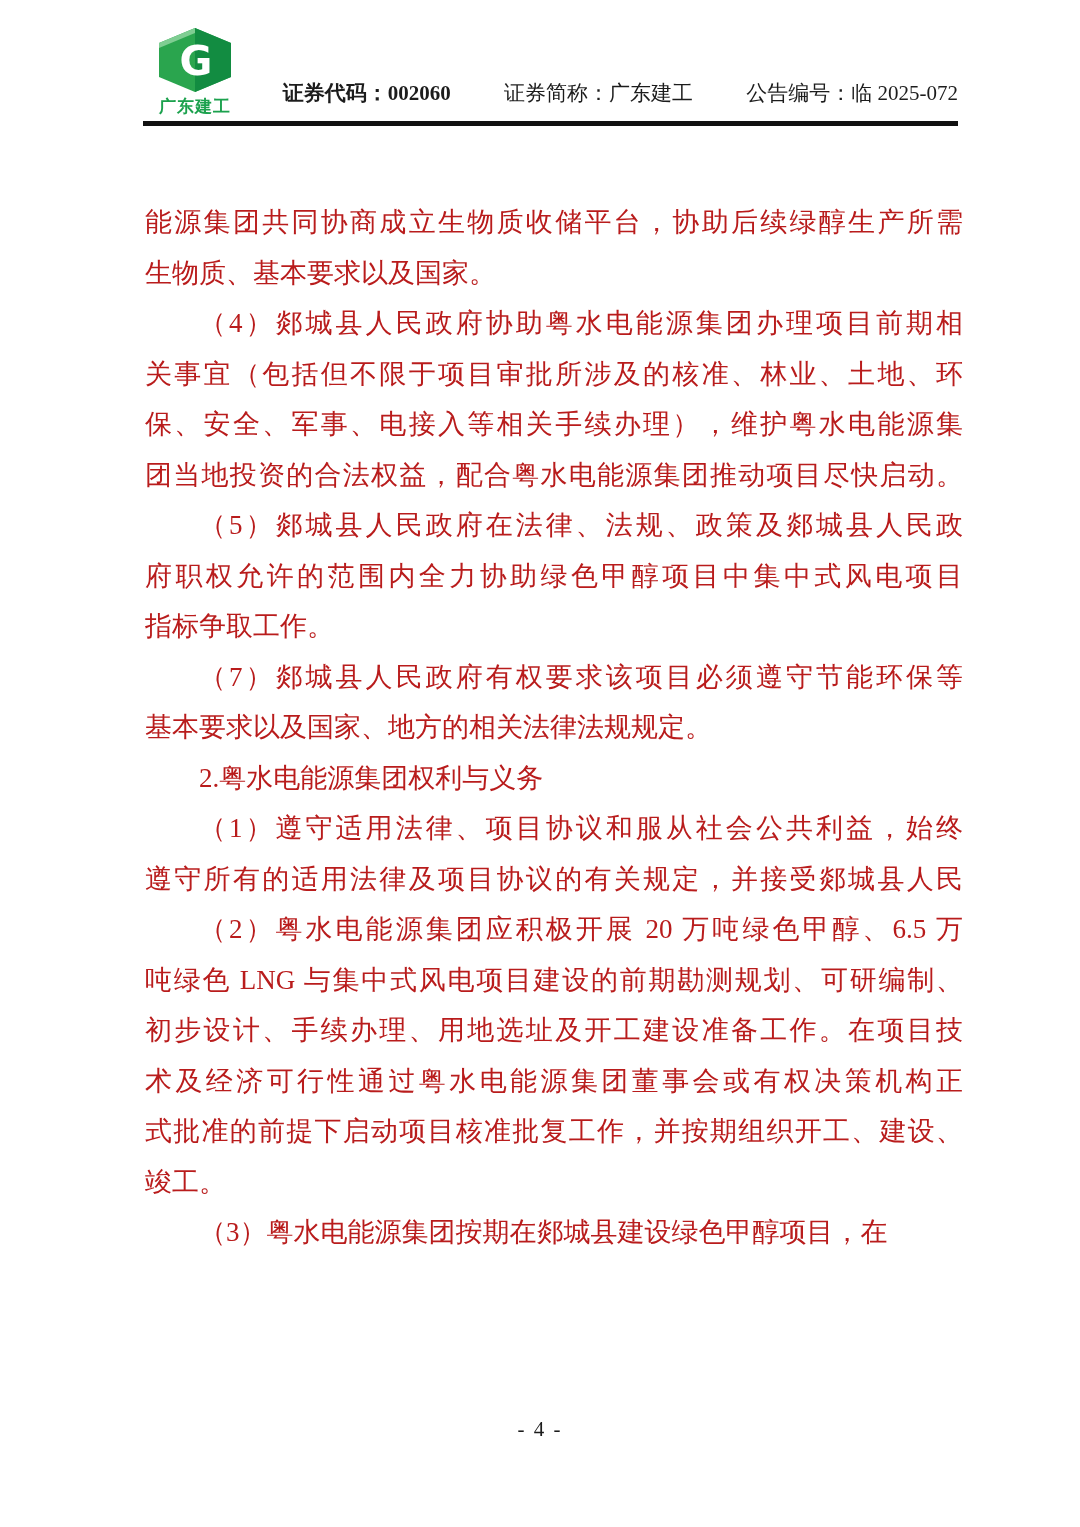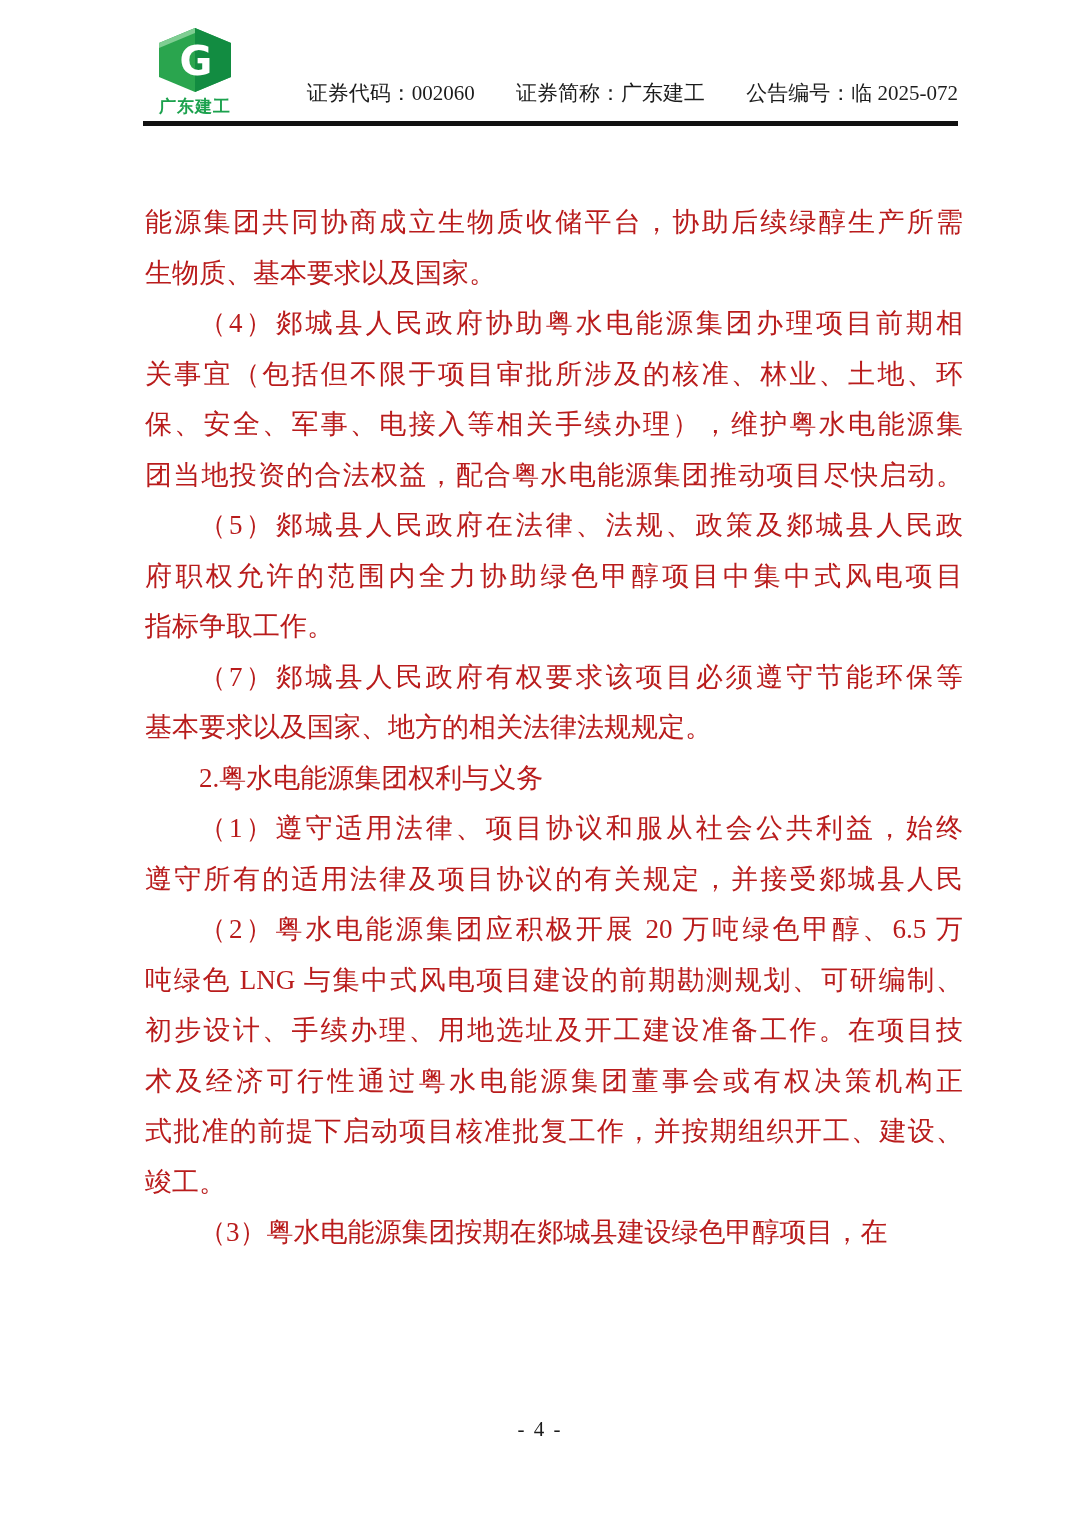--- a/index.html
+++ b/index.html
@@ -32,22 +32,22 @@
     white-space: nowrap;
   }
   .header-info {
     position: absolute;
     top: 79px;
     right: 122px;
     font-size: 21px;
     color: #1c1c1c;
     white-space: nowrap;
   }
-  .header-info span { margin-left: 36px; }
-  .header-info span:first-child { margin-left: 16px; }
+  .header-info span { margin-left: 48px; }
+  .header-info span:first-child { margin-left: 16px; font-weight: bold; }
   .header-rule {
     position: absolute;
     left: 143px;
     top: 121px;
     width: 815px;
     height: 5px;
     background: #111111;
   }
   
   .body-text {

